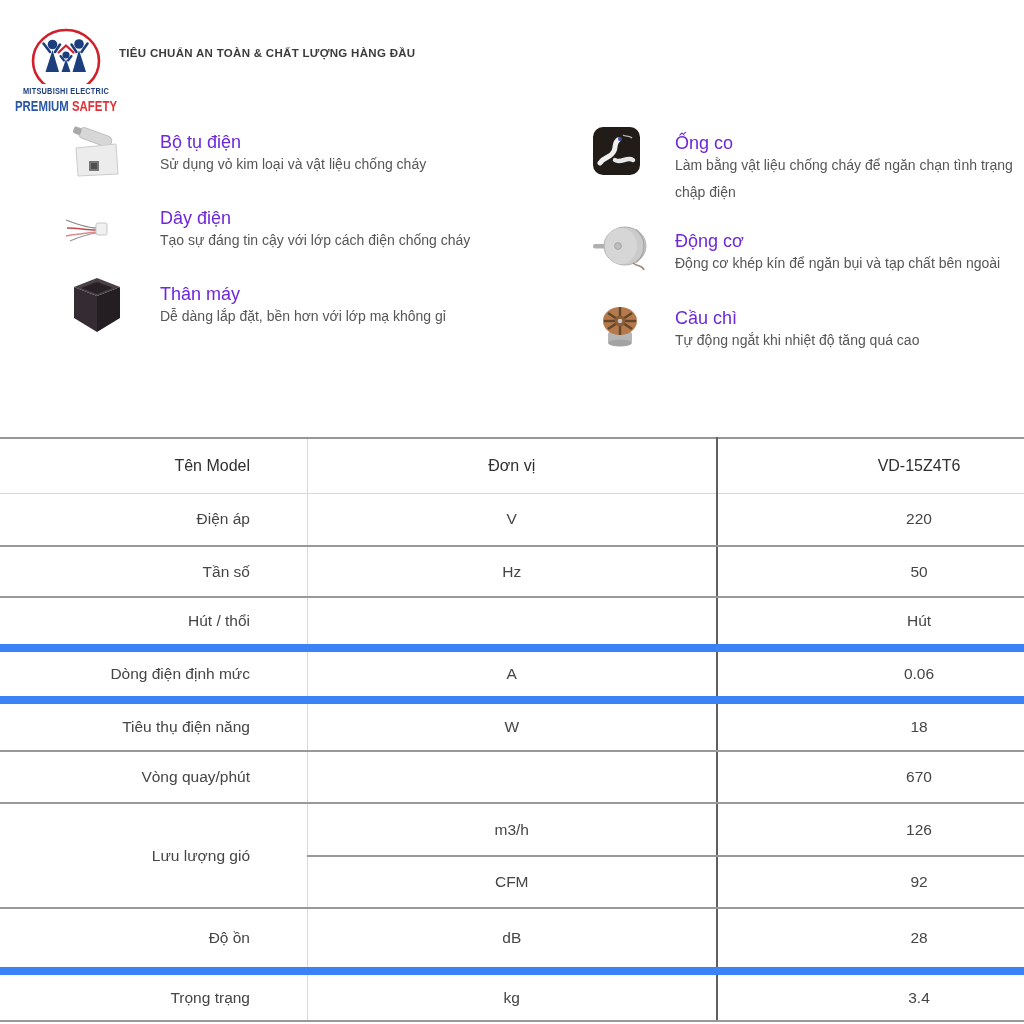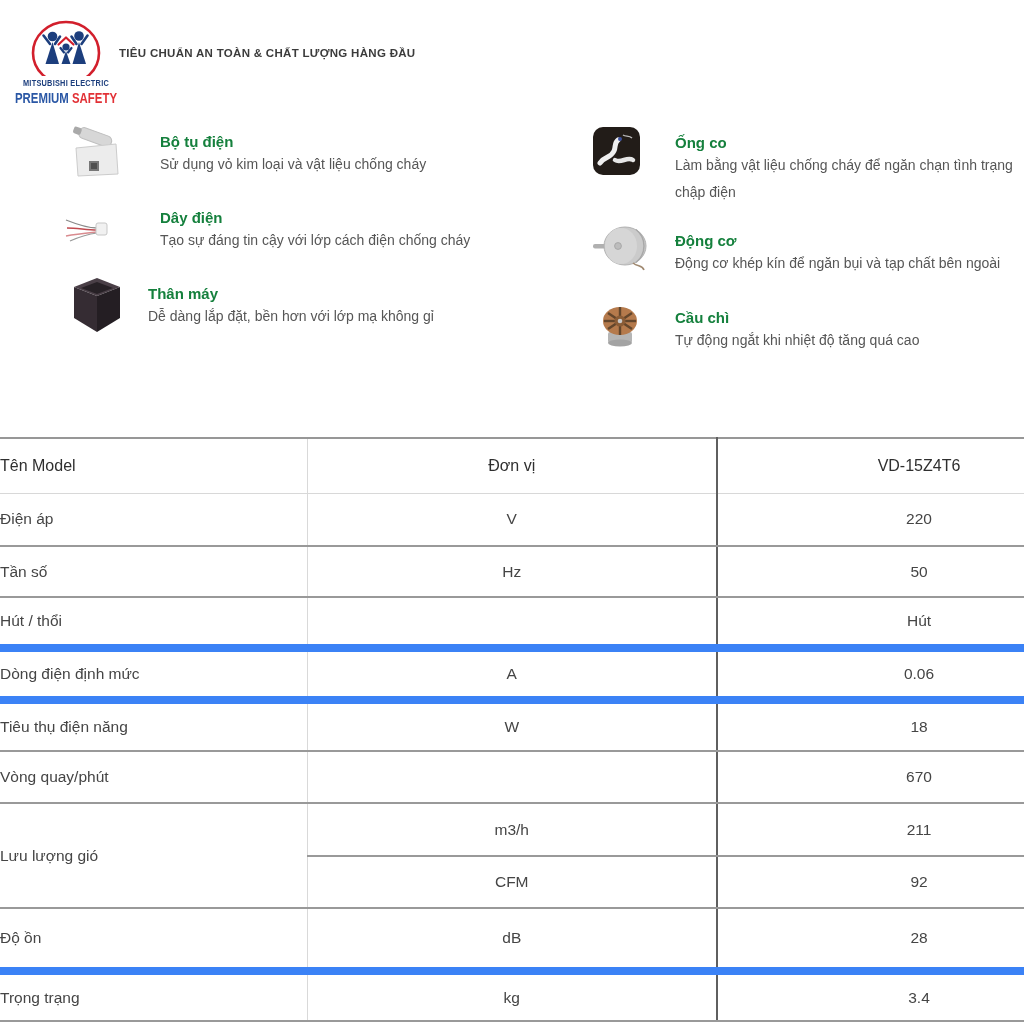--- a/index.html
+++ b/index.html
@@ -4,44 +4,44 @@
 <style>
   html,body{margin:0;padding:0;}
   body{
     width:1024px;height:1024px;background:#ffffff;
     font-family:"Liberation Sans", sans-serif;
     -webkit-font-smoothing:antialiased;
   }
   .page{position:relative;width:1024px;height:1024px;background:#fff;overflow:hidden;}
 
   
-  .logo{position:absolute;left:12px;top:16px;width:108px;height:94px;text-align:center;}
+  .logo{position:absolute;left:12px;top:24px;width:108px;height:94px;text-align:center;}
   .logo svg{display:block;}
 
   
   .tagline{
     position:absolute;left:119px;top:47px;
     font-size:11.5px;font-weight:700;color:#3b3b3b;letter-spacing:.3px;
   }
 
   
   .feat{position:absolute;}
   .feat .icon-box{position:absolute;left:0;top:0;}
   .feat .txt{position:absolute;}
-  .feat-title{font-size:15px;font-weight:700;color:#15803d;line-height:18px;}
+  .feat-title{font-size:18px;font-weight:400;color:#6d28d9;line-height:18px;}
   .feat-desc{font-size:14px;color:#565656;line-height:27px;}
 
   
   #feat-l1{left:66px;top:124px;width:460px;height:86px;}
   #feat-l1 .txt{left:94px;top:9px;width:366px;}
   #feat-l2{left:64px;top:204px;width:460px;height:60px;}
   #feat-l2 .icon-box{top:10px;}
   #feat-l2 .txt{left:96px;top:5px;width:366px;}
   #feat-l3{left:72px;top:278px;width:460px;height:70px;}
-  #feat-l3 .txt{left:76px;top:7px;width:366px;}
+  #feat-l3 .txt{left:88px;top:7px;width:366px;}
 
   
   #feat-r1{left:593px;top:127px;width:430px;height:100px;}
   #feat-r1 .txt{left:82px;top:7px;width:352px;}
   #feat-r2{left:592px;top:223px;width:430px;height:70px;}
   #feat-r2 .txt{left:83px;top:9px;width:352px;}
   #feat-r3{left:598px;top:300px;width:426px;height:70px;}
   #feat-r3 .txt{left:77px;top:9px;width:352px;}
 
   
@@ -49,21 +49,21 @@
   table.spec-table{
     border-collapse:collapse;table-layout:fixed;width:1024px;
     border-top:2px solid #979797;
     font-size:15.5px;color:#454545;
   }
   .spec-table td{vertical-align:middle;padding:0;}
   .spec-table tr.hrow td{font-size:16px;color:#2f2f2f;}
   td.c1{border-right:1px solid #d9d9d9;}
   td.c2{border-right:2px solid #5f5f5f;text-align:center;}
   td.c3{}
-  .cell-l{width:210px;text-align:left;}
+  .cell-l{width:210px;text-align:right;padding-left:40px;}
   .cell-r{width:210px;margin-left:auto;text-align:center;}
   tr.b-light td{border-bottom:1px solid #d8d8d8;}
   tr.b-med   td{border-bottom:8px solid #3b82f6;margin-top:28px;}
   tr.b-dark  td{border-bottom:2px solid #999999;}
   td.rspan{border-bottom:2px solid #999999;}
 </style>
 </head>
 <body>
 
 <div class="page">
@@ -282,21 +282,21 @@
               <div class="cell-r">670</div>
             </td>
       </tr>
 
       <tr class="b-dark" style="height:53px">
         <td class="c1 rspan" rowspan="2">
               <div class="cell-l">Lưu lượng gió</div>
             </td>
         <td class="c2">m3/h</td>
         <td class="c3">
-              <div class="cell-r">211</div>
+              <div class="cell-r">126</div>
             </td>
       </tr>
 
       <tr class="b-dark" style="height:52px">
         <td class="c2">CFM</td>
         <td class="c3">
               <div class="cell-r">92</div>
             </td>
       </tr>
 

